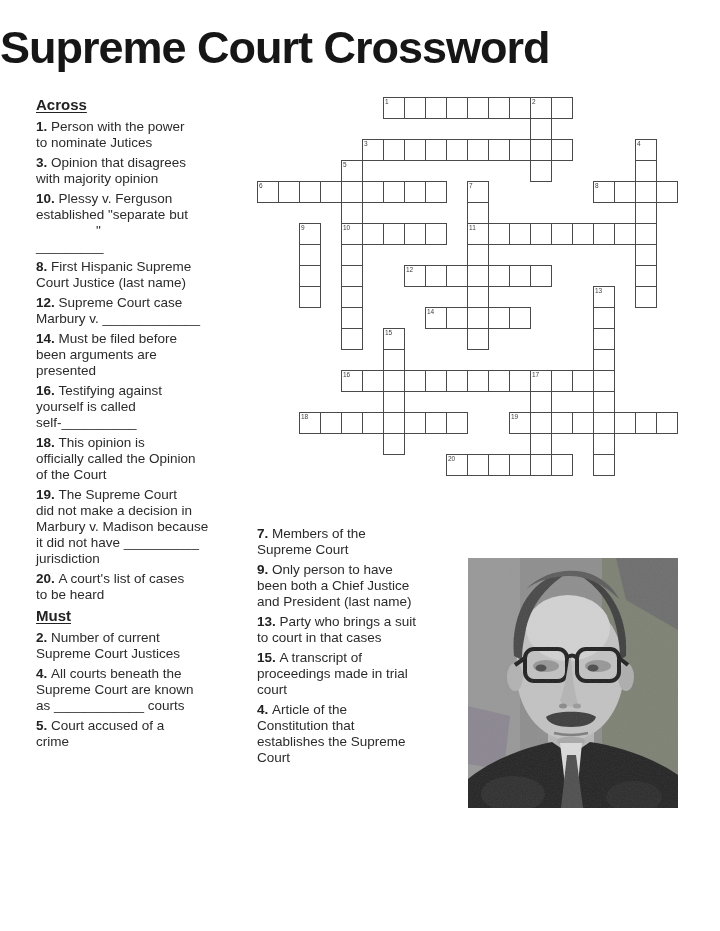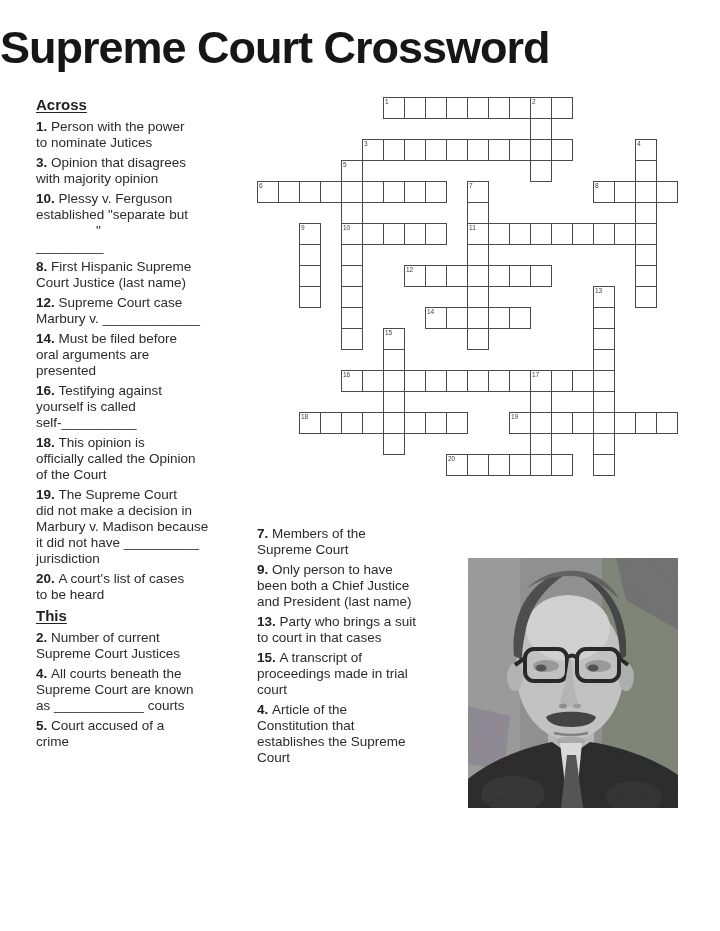--- a/index.html
+++ b/index.html
@@ -211,37 +211,37 @@
 with majority opinion</span></div>
         <div class="clue"><span class="num">10. </span><span>Plessy v. Ferguson
 established "separate but
                 "
 _________</span></div>
         <div class="clue"><span class="num">8. </span><span>First Hispanic Supreme
 Court Justice (last name)</span></div>
         <div class="clue"><span class="num">12. </span><span>Supreme Court case
 Marbury v. _____________</span></div>
         <div class="clue"><span class="num">14. </span><span>Must be filed before
-oral arguments are
+been arguments are
 presented</span></div>
         <div class="clue"><span class="num">16. </span><span>Testifying against
 yourself is called
 self-__________</span></div>
         <div class="clue"><span class="num">18. </span><span>This opinion is
 officially called the Opinion
 of the Court</span></div>
         <div class="clue"><span class="num">19. </span><span>The Supreme Court
 did not make a decision in
 Marbury v. Madison because
 it did not have __________
 jurisdiction</span></div>
         <div class="clue"><span class="num">20. </span><span>A court's list of cases
 to be heard</span></div>
       </div>
-    <div class="heading down-h">This</div>
+    <div class="heading down-h">Must</div>
     <div id="down-left-list">
         <div class="clue"><span class="num">2. </span><span>Number of current
 Supreme Court Justices</span></div>
         <div class="clue"><span class="num">4. </span><span>All courts beneath the
 Supreme Court are known
 as ____________ courts</span></div>
         <div class="clue"><span class="num">5. </span><span>Court accused of a
 crime</span></div>
       </div>
   </div>

